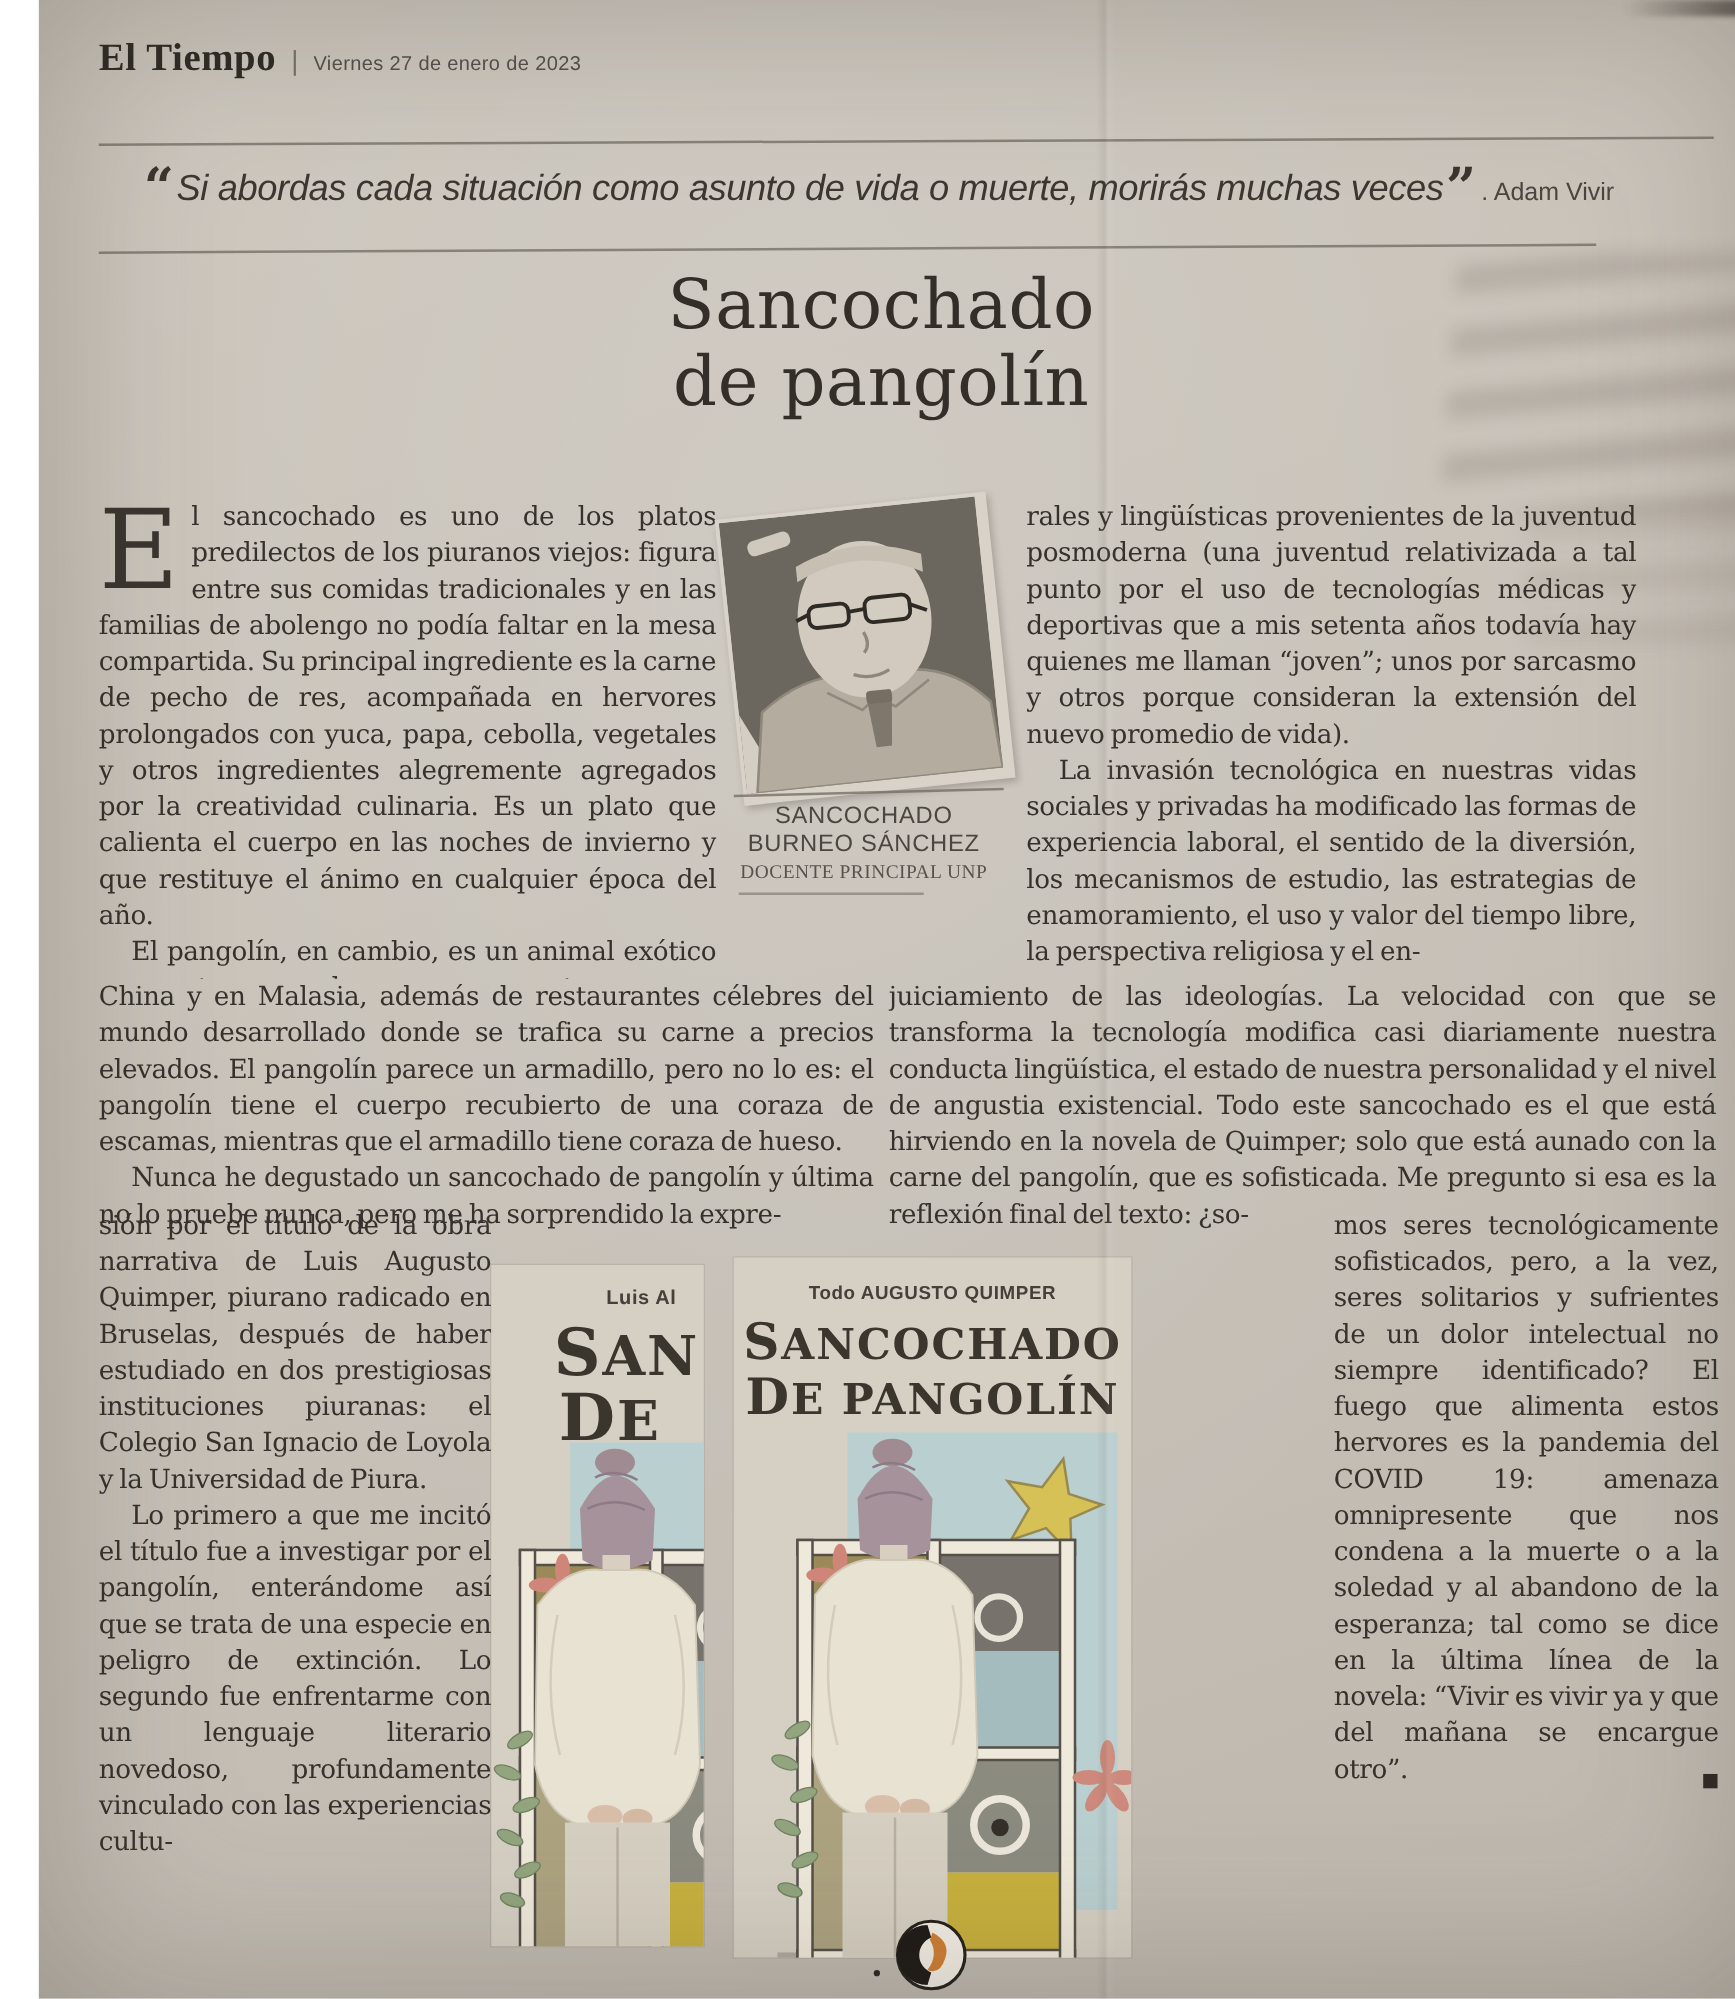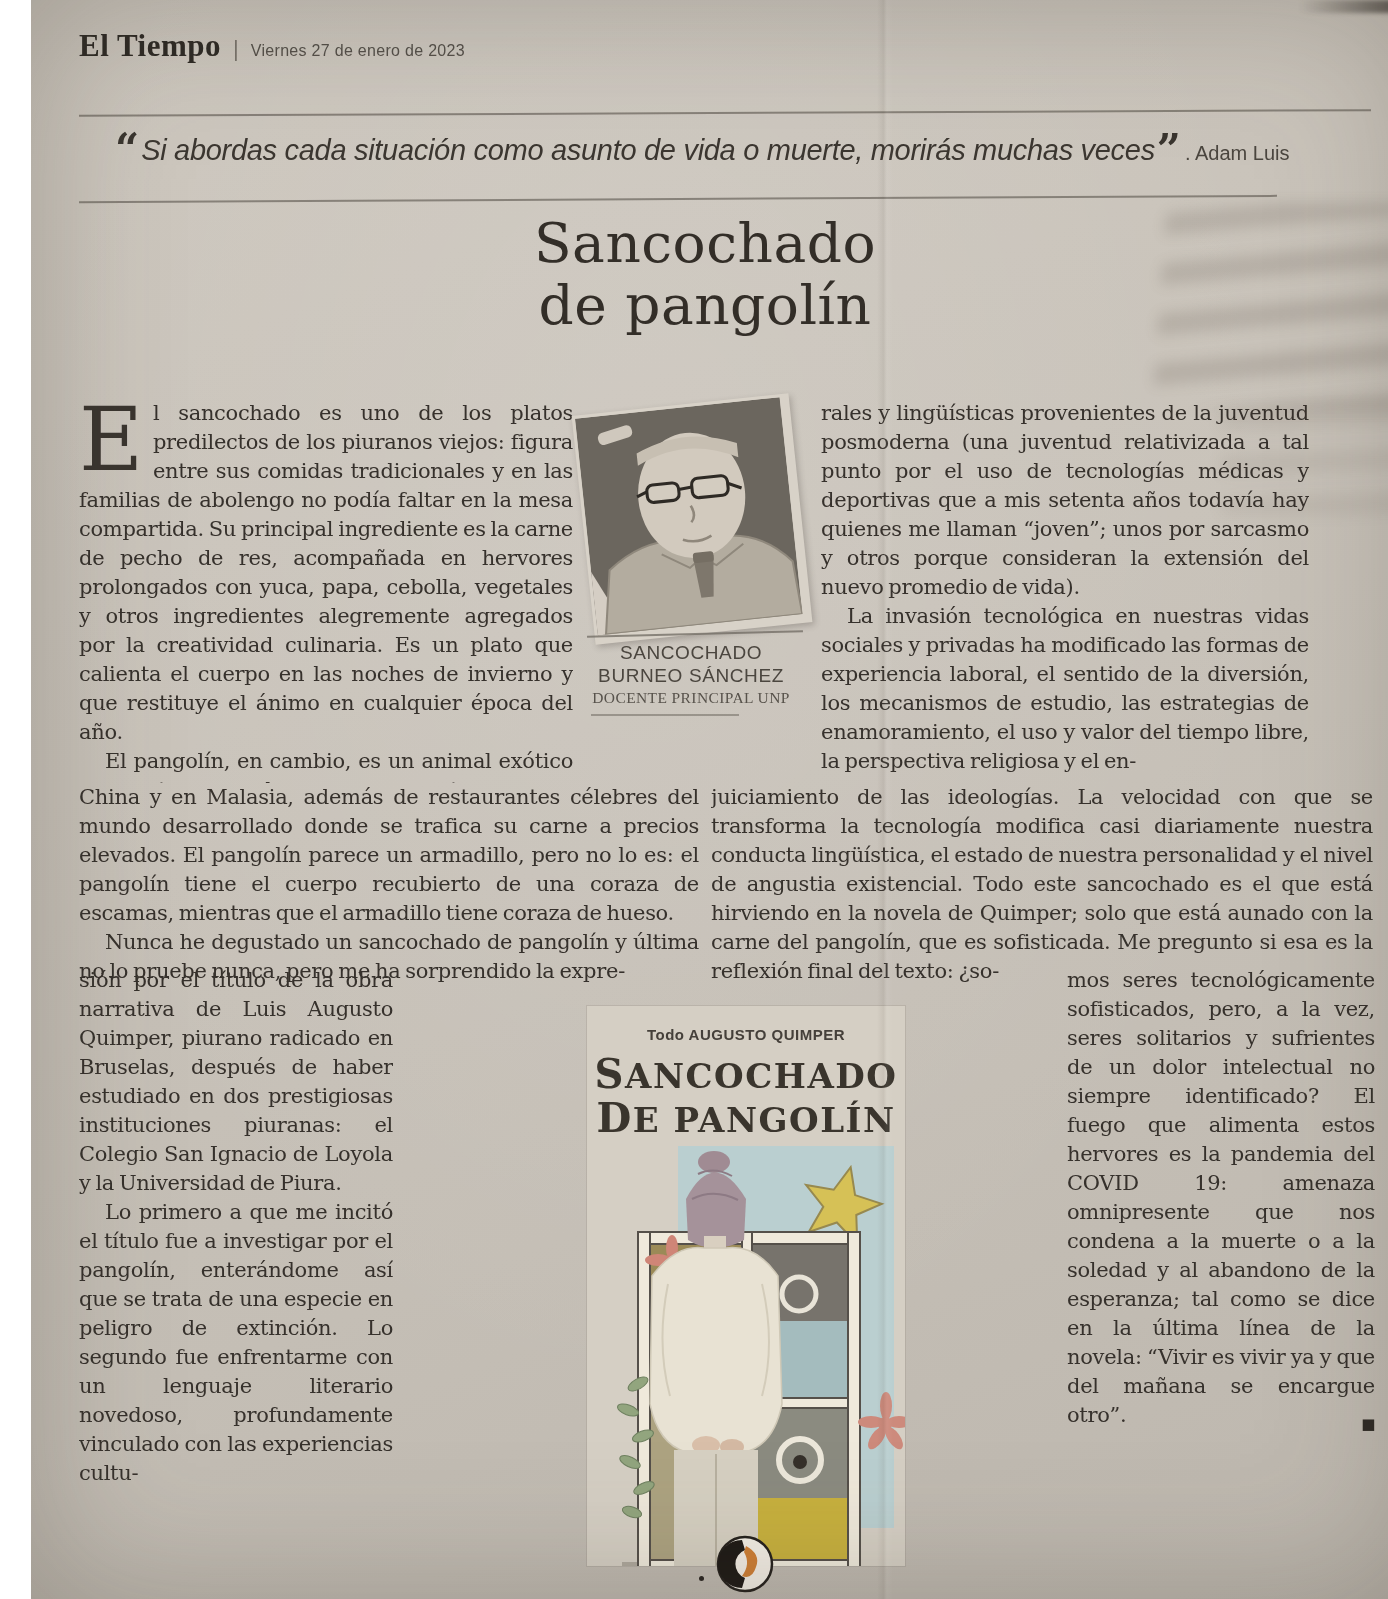--- a/index.html
+++ b/index.html
@@ -159,21 +159,21 @@
     <span class="mast-name">El Tiempo</span>
     <span class="mast-div">|</span>
     <span class="mast-date">Viernes 27 de enero de 2023</span>
   </div>
   <div class="abs rule rule1"></div>
 
   <div class="abs quoterow">
     <span class="qmark">“</span>
     <span class="qtext">Si abordas cada situación como asunto de vida o muerte, morirás muchas veces</span>
     <span class="qmark">”</span>
-    <span class="qattr">. Adam Luis</span>
+    <span class="qattr">. Adam Vivir</span>
   </div>
   <div class="abs rule rule2"></div>
 
   <div class="abs headline">
     <div class="t1">Sancochado</div>
     <div class="t2">de pangolín</div>
   </div>
 
   <div class="abs body blkA">
     <p><span class="dropcap">E</span><span>l sancochado es uno de los platos predilectos de los piuranos viejos: figura entre sus comidas tradicionales y en las familias de abolengo no podía faltar en la mesa compartida. Su principal ingrediente es la carne de pecho de res, acompañada en hervores prolongados con yuca, papa, cebolla, vegetales y otros ingredientes alegremente agregados por la creatividad culinaria. Es un plato que calienta el cuerpo en las noches de invierno y que restituye el ánimo en cualquier época del año.</span></p>
@@ -218,20 +218,28 @@
     </svg>
   </div>
   <div class="abs rule photorule"></div>
   <div class="abs caption">
     <div class="cap-name">SANCOCHADO</div>
     <div class="cap-name">BURNEO SÁNCHEZ</div>
     <div class="cap-role">DOCENTE PRINCIPAL UNP</div>
   </div>
   <div class="abs rule caprule"></div>
 
+  <div class="abs cover cover-left">
+    <div class="cov-author cl-author">Luis Al</div>
+    <div class="cov-title cl-t1">SAN</div>
+    <div class="cov-title cl-t2">DE</div>
+    <svg class="art artL" width="320" height="430">
+        <use href="#cover-art"></use>
+      </svg>
+  </div>
   <div class="abs cover cover-center">
     <div class="cov-author cc-author">Todo AUGUSTO QUIMPER</div>
     <div class="cov-title cc-t1">SANCOCHADO</div>
     <div class="cov-title cc-t2">DE PANGOLÍN</div>
     <svg class="art artC" width="320" height="430">
         <use href="#cover-art"></use>
       </svg>
   </div>
 
   <svg class="abs logo" viewBox="0 0 60 60">

